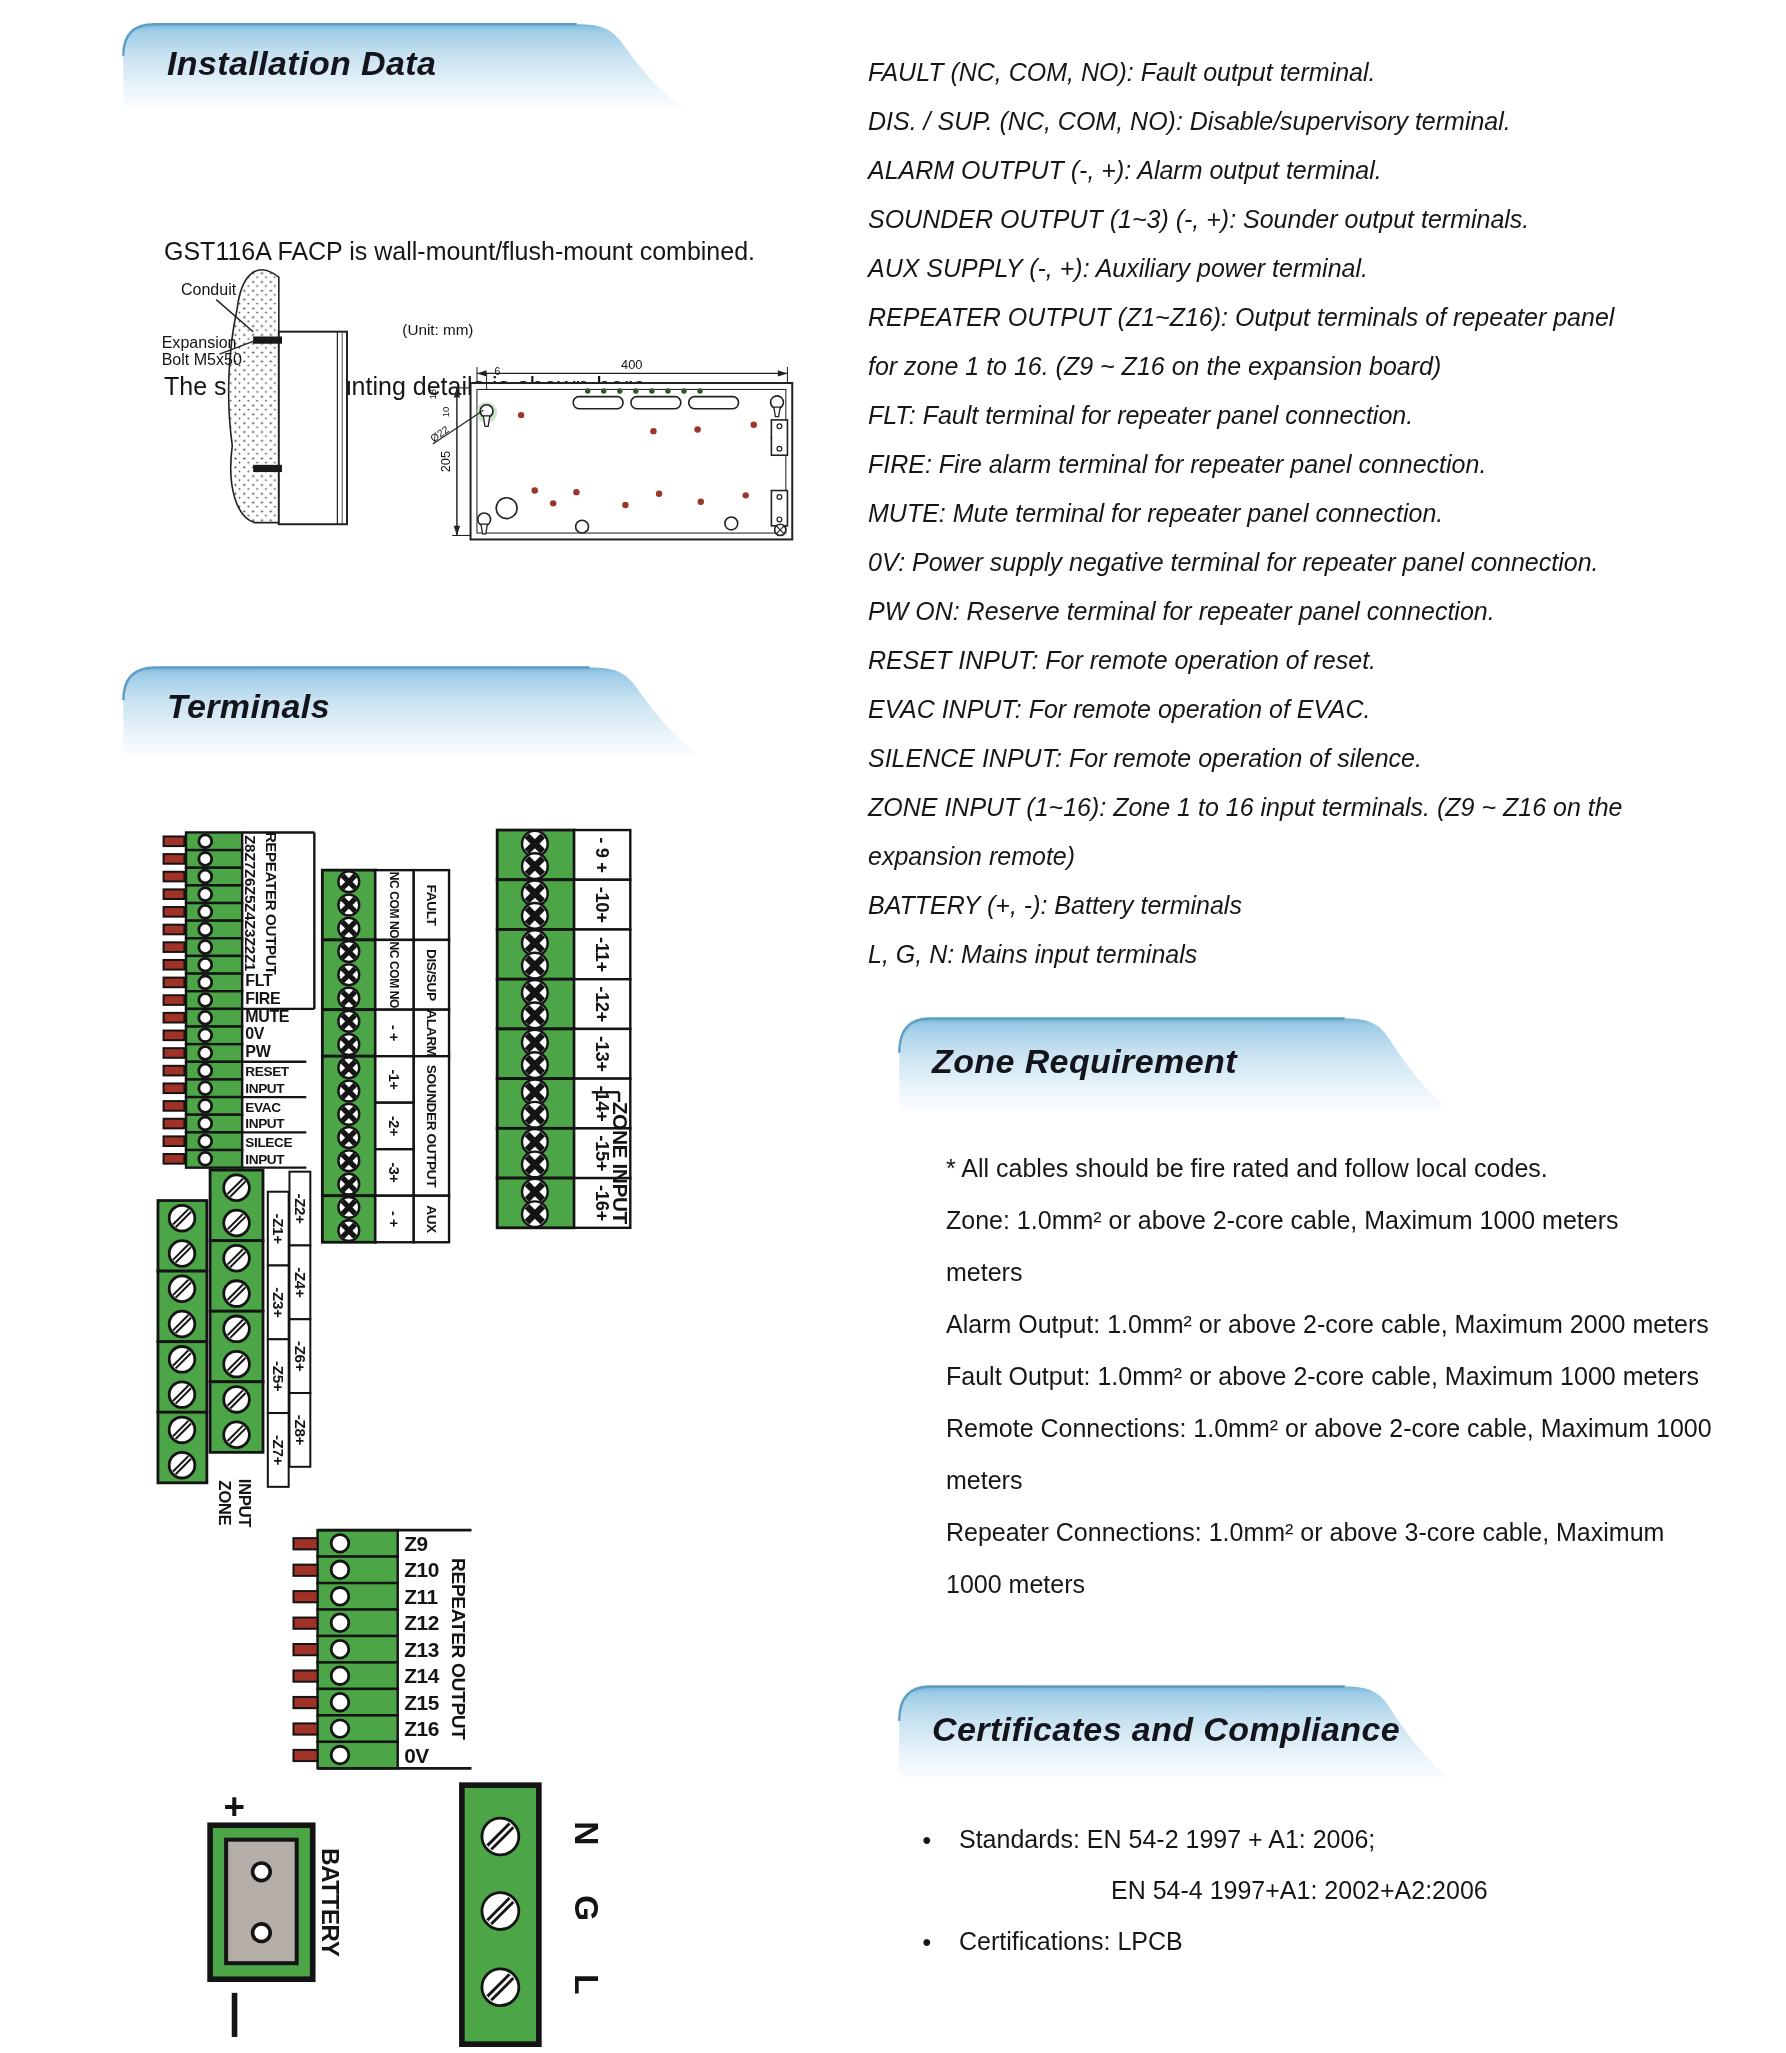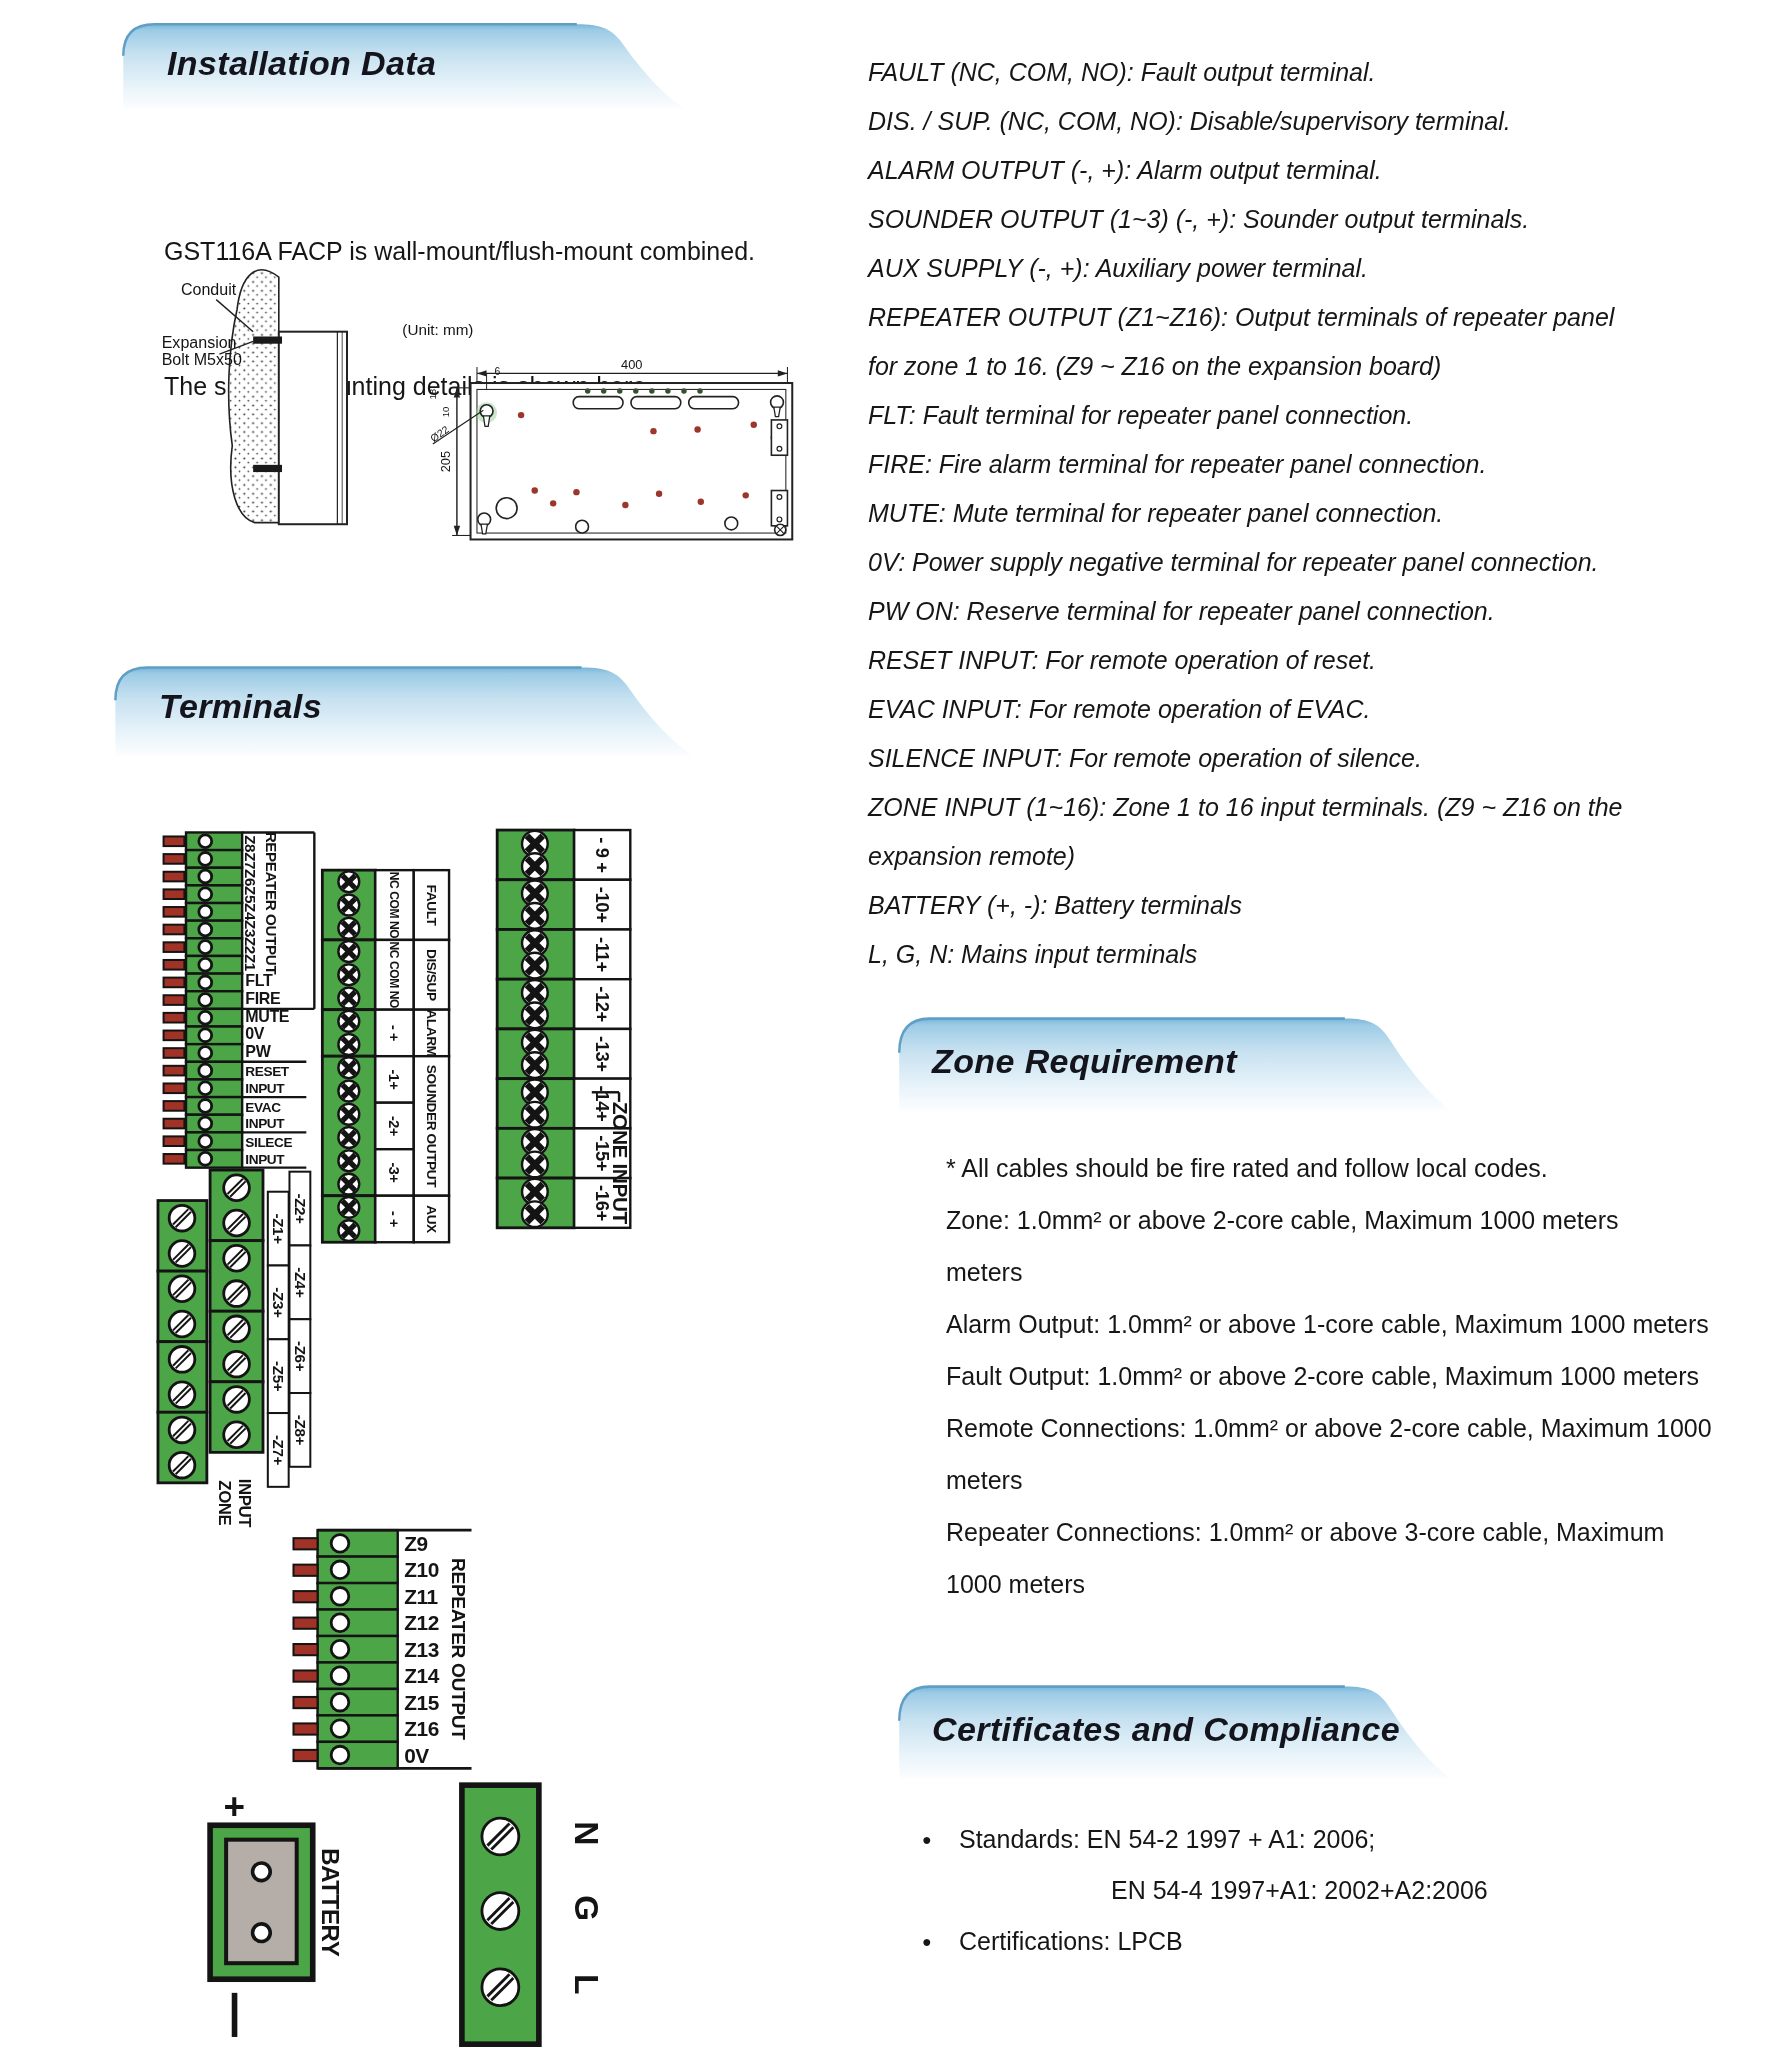--- a/index.html
+++ b/index.html
@@ -151,21 +151,21 @@
 
       <text x="447" y="152" font-size="13">6</text>
       <text font-size="12" text-anchor="middle" transform="translate(374,176) rotate(-90)">18</text>
       <text font-size="12" text-anchor="middle" transform="translate(390,198) rotate(-90)">10</text>
       <line x1="370" y1="238" x2="433" y2="196" stroke="#222" stroke-width="1.5"></line>
       <text font-size="13" text-anchor="middle" transform="translate(381,229) rotate(-35)">Ø22</text>
       <line x1="437" y1="150" x2="437" y2="170" stroke="#222" stroke-width="1.2"></line>
     </svg>
   </div>
 
-  <div class="banner banner-left" style="left:112px;top:664px;width:587px;height:95px">
+  <div class="banner banner-left" style="left:120px;top:664px;width:587px;height:95px">
     <svg viewBox="0 0 700 110" preserveAspectRatio="none">
       <defs>
         <linearGradient id="bg2" x1="0" y1="0" x2="0" y2="1">
           <stop offset="0" stop-color="#79b5d8"></stop>
             <stop offset="0.07" stop-color="#9ccbe6"></stop>
           <stop offset="0.35" stop-color="#c6e1f0"></stop>
             <stop offset="0.75" stop-color="#e9f4fa"></stop>
           <stop offset="1" stop-color="#fcfdff"></stop>
         </linearGradient>
       </defs>
@@ -592,21 +592,21 @@
       <path d="M42,4 L560,4 C592,4 604,10 618,30 C644,66 668,90 692,106 L4,106 L4,42 C4,17 17,4 42,4 Z" fill="url(#bg3)"></path>
       <path d="M4,42 C4,17 17,4 42,4 L560,4" fill="none" stroke="#5f9fc6" stroke-width="3"></path>
     </svg>
     <span class="banner-title">Zone Requirement</span>
   </div>
 
   <div class="cable-list" id="cable-list">
       <div>* All cables should be fire rated and follow local codes.</div>
       <div>Zone: 1.0mm² or above 2-core cable, Maximum 1000 meters</div>
       <div>meters</div>
-      <div>Alarm Output: 1.0mm² or above 1-core cable, Maximum 1000 meters</div>
+      <div>Alarm Output: 1.0mm² or above 2-core cable, Maximum 2000 meters</div>
       <div>Fault Output: 1.0mm² or above 2-core cable, Maximum 1000 meters</div>
       <div>Remote Connections: 1.0mm² or above 2-core cable, Maximum 1000</div>
       <div>meters</div>
       <div>Repeater Connections: 1.0mm² or above 3-core cable, Maximum</div>
       <div>1000 meters</div>
     </div>
 
   <div class="banner banner-right" style="left:896px;top:1683px;width:561px;height:99px">
     <svg viewBox="0 0 700 110" preserveAspectRatio="none">
       <defs>

